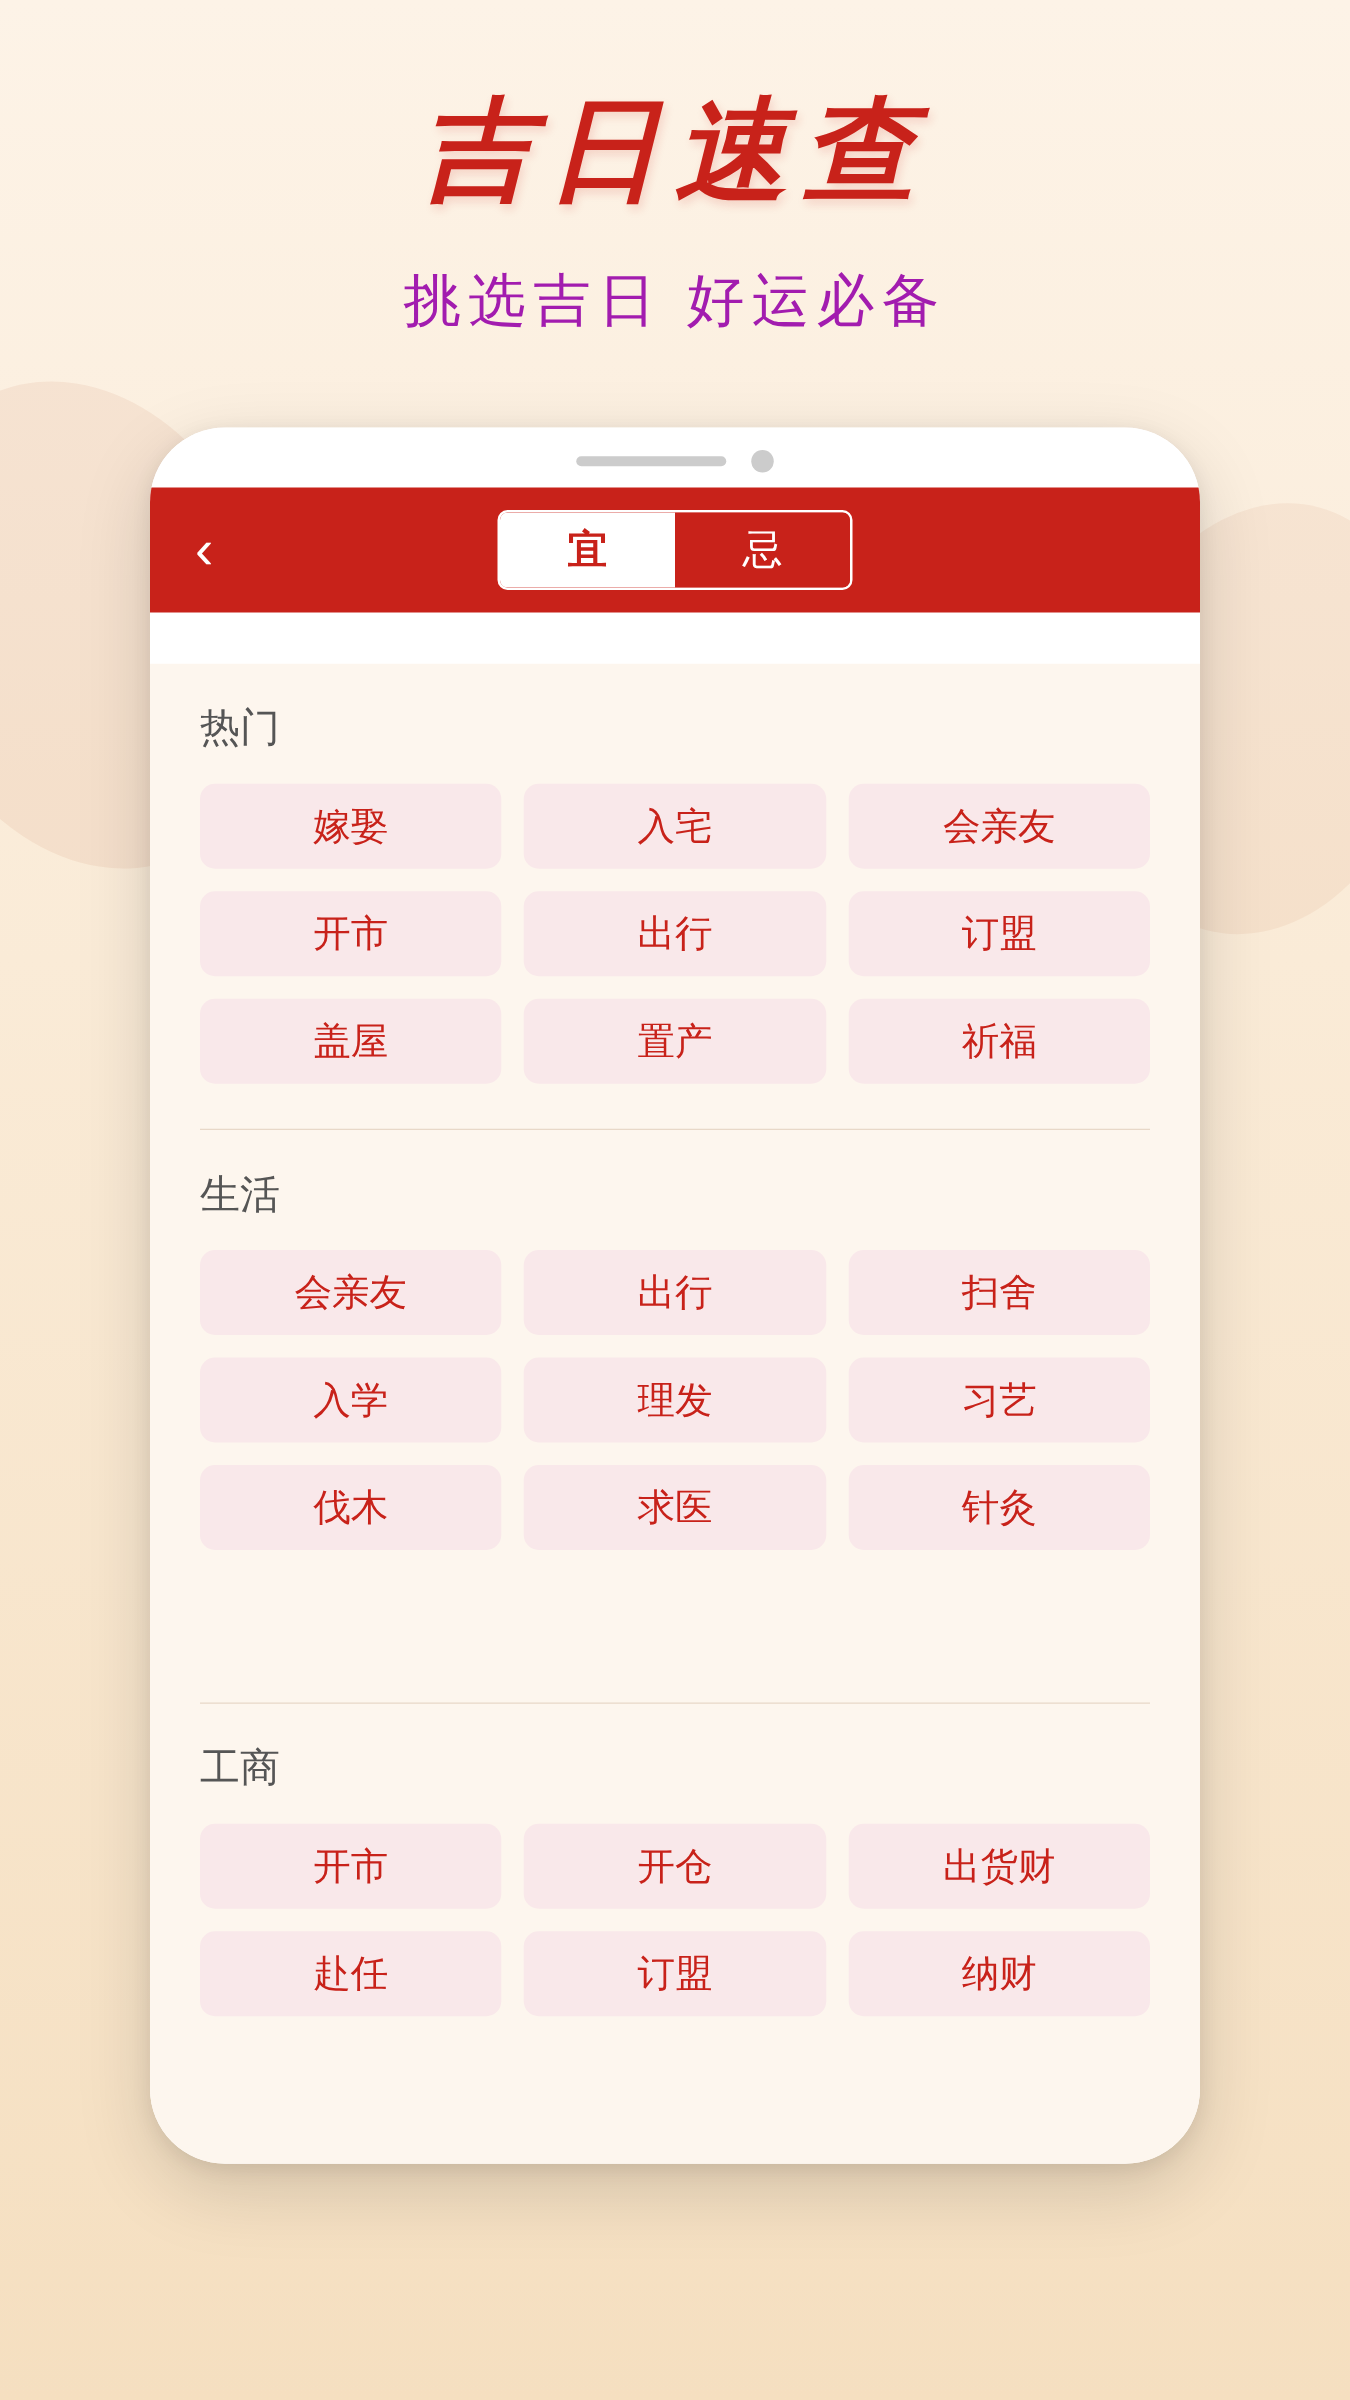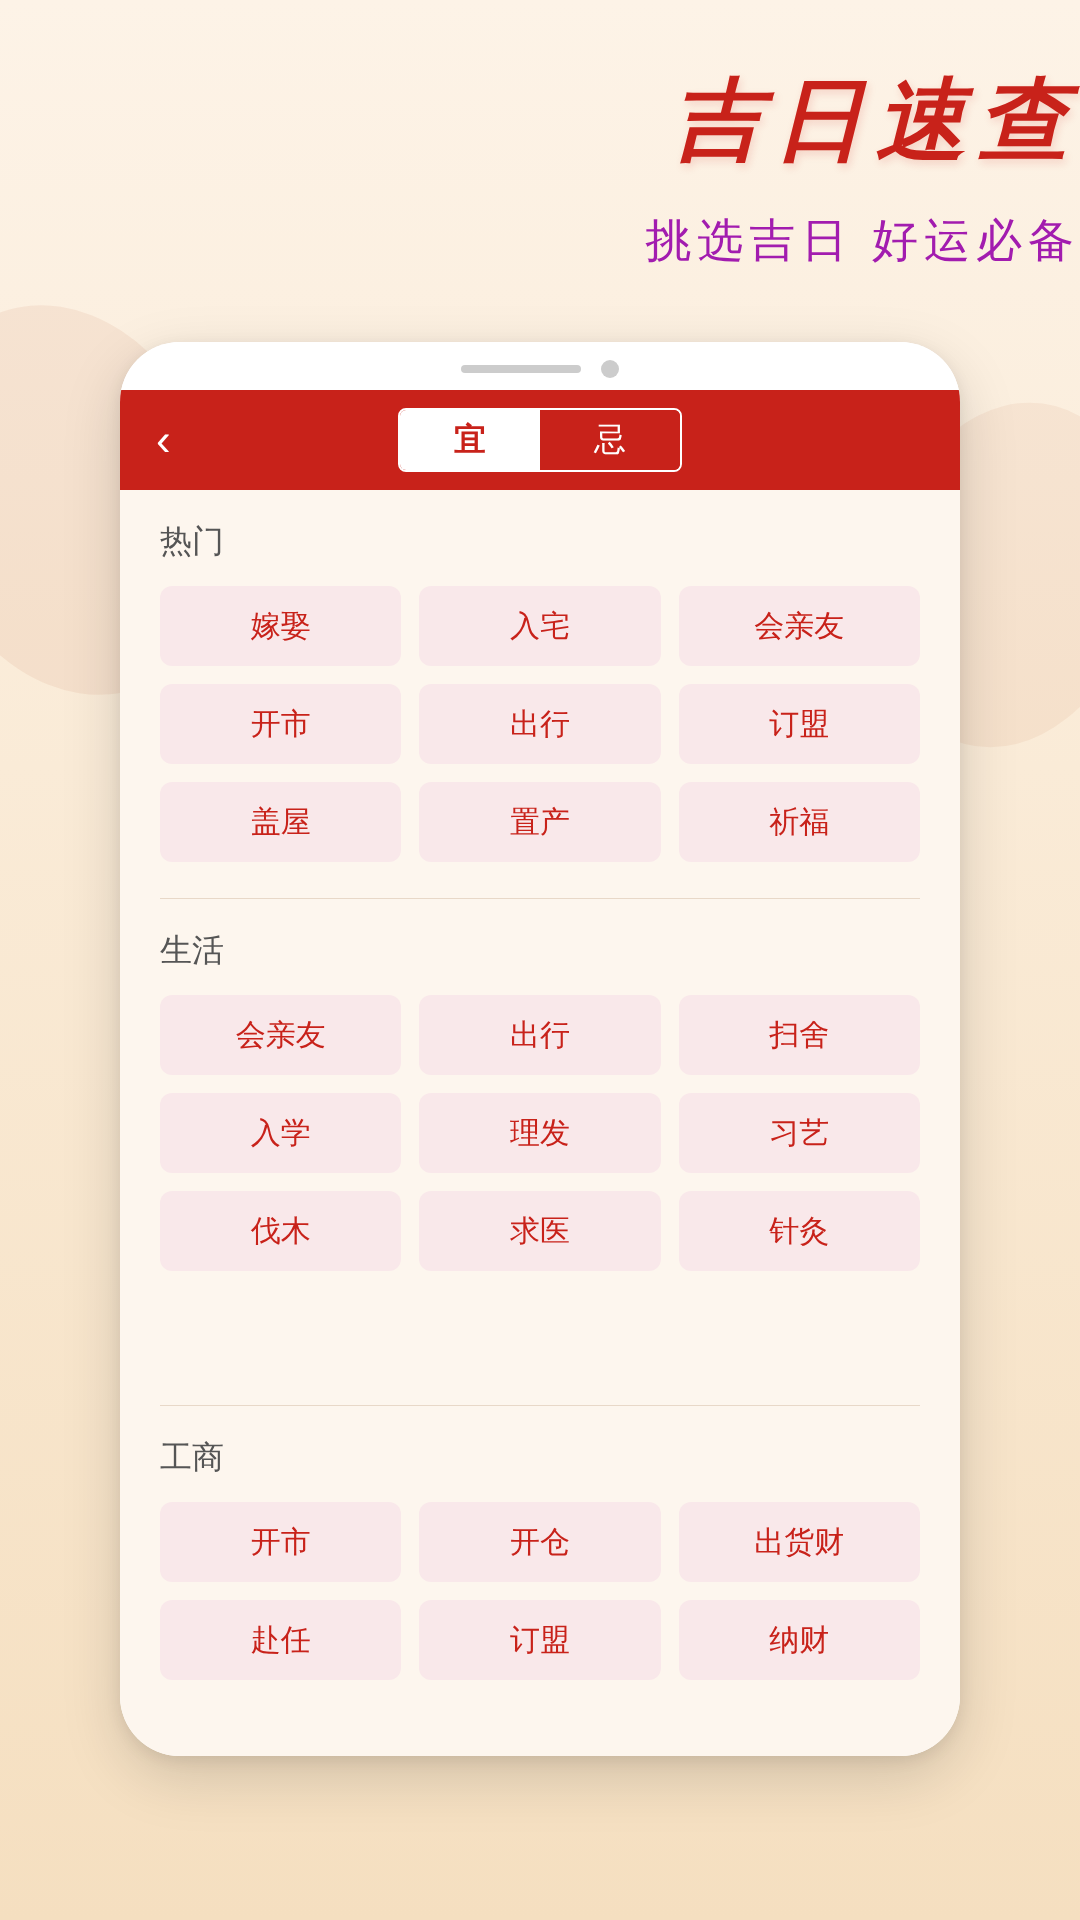--- a/index.html
+++ b/index.html
@@ -37,21 +37,21 @@
       width: 260px; height: 350px;
       background: rgba(180, 80, 40, 0.07);
       border-radius: 50%;
       transform: rotate(15deg);
     }
 
     
     .header-section {
       position: relative;
       z-index: 1;
-      text-align: right;
+      text-align: center;
       padding-top: 60px;
       padding-bottom: 30px;
     }
     .main-title {
       font-size: 90px;
       font-weight: 900;
       color: #c8221a;
       letter-spacing: 12px;
       text-shadow: 2px 4px 8px rgba(200, 34, 26, 0.15);
       font-style: italic;
@@ -142,41 +142,42 @@
     .tab-item.inactive {
       background: #c8221a;
       color: #ffffff;
     }
 
     
     .app-content {
       background: #fdf6ee;
       padding: 30px 40px 40px;
       min-height: 1200px;
+      margin-top: 41px;
     }
 
     
     .section {
       margin-bottom: 36px;
     }
     .section-title {
       font-size: 32px;
       color: #555;
       margin-bottom: 22px;
       font-weight: 500;
     }
     .tag-grid {
       display: grid;
       grid-template-columns: repeat(3, 1fr);
       gap: 18px;
     }
     .tag-btn {
       background: #f9e8ea;
       border-radius: 12px;
-      height: 80px;
+      height: 68px;
       display: flex;
       align-items: center;
       justify-content: center;
       font-size: 30px;
       color: #c8221a;
       cursor: pointer;
       border: none;
       font-family: inherit;
     }
 

